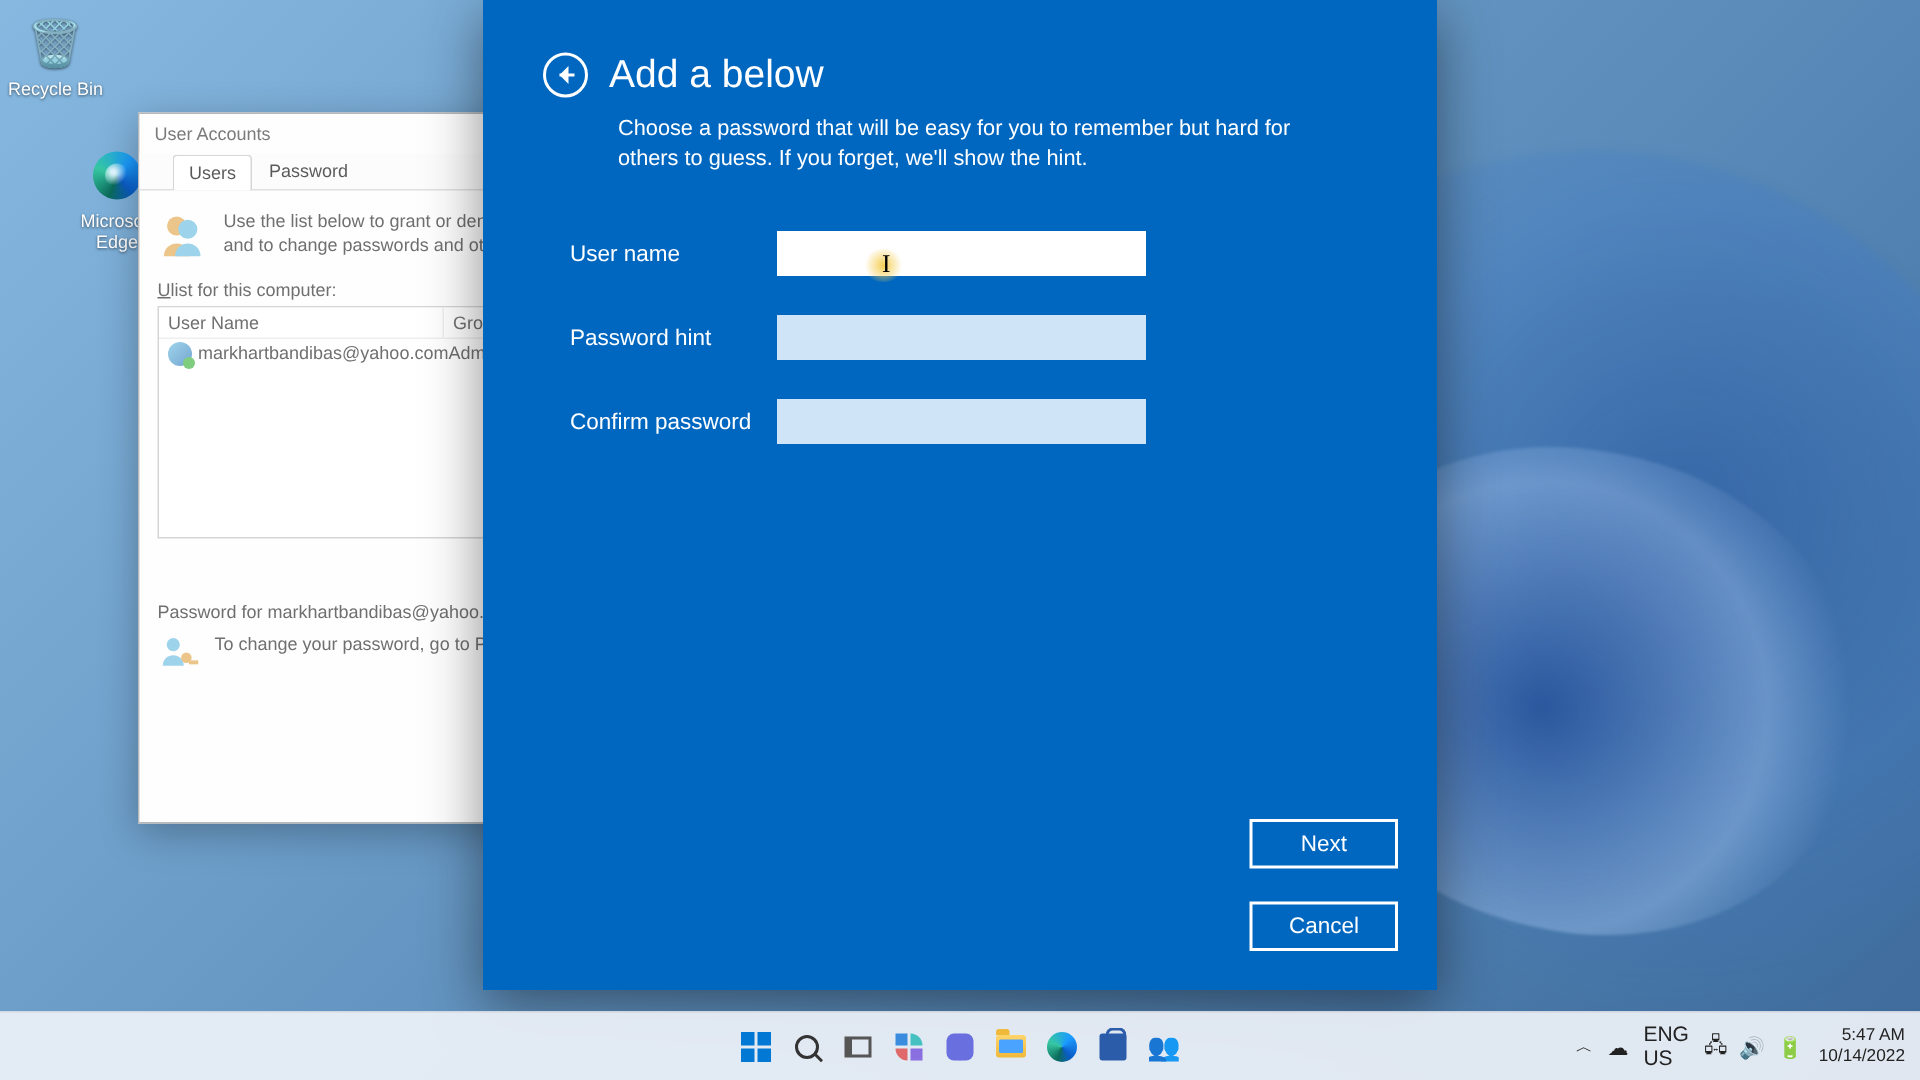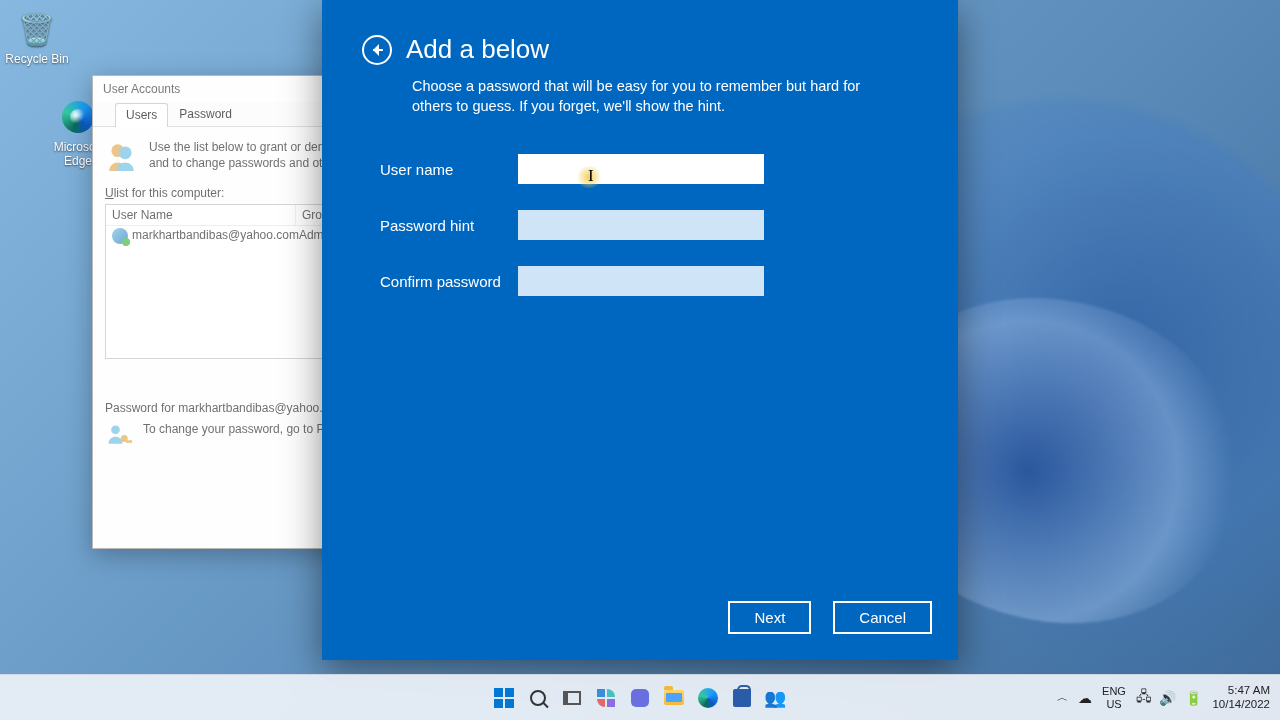--- a/index.html
+++ b/index.html
@@ -53,30 +53,30 @@
 .modal-title { font-size:26px; font-weight:400; }
 .modal-sub { padding:4px 50px 0 58px; font-size:14.5px; line-height:1.35; max-width:560px;margin-left:32px; }
 .form { padding:38px 50px 0 58px; }
 .form-row { display:flex; align-items:center; margin-bottom:26px; }
 .form-label { width:138px; font-size:15px; }
 .form-input { width:246px; height:30px; border:none; padding:0 8px; font-size:14px; color:#000; }
 .form-input.focused { background:#fff; }
 .form-input.dimmed { background:#cfe4f6; }
 .cursor-mark { position:absolute; left:575px; top:166px; width:28px; height:22px; background:radial-gradient(circle,#f5cf55 0%,rgba(245,207,85,0) 70%); border-radius:50%; pointer-events:none; }
 .cursor-caret { position:absolute; left:588px; top:166px; font-size:17px; color:#000; pointer-events:none; font-family:serif; }
-.modal-btns { position:absolute; right:26px; bottom:26px; display:flex; gap:22px; }
+.modal-btns { position:absolute; right:26px; bottom:26px; display:flex; gap:22px;flex-direction:column; }
 .mbtn { padding:6px 24px; border:2px solid #fff; background:transparent; color:#fff; font-size:15px; cursor:pointer; }
 .mbtn.primary { border-width:2px; }
 
 
 .taskbar { position:absolute; left:0; right:0; bottom:0; height:46px; background:rgba(238,242,248,0.92); display:flex; align-items:center; border-top:1px solid rgba(0,0,0,0.08); }
 .tb-center { position:absolute; left:50%; transform:translateX(-50%); display:flex; gap:6px; align-items:center; }
 .tb-ico { width:28px; height:28px; display:flex; align-items:center; justify-content:center; border-radius:4px; cursor:pointer; }
 .tb-right { position:absolute; right:10px; display:flex; align-items:center; gap:10px; font-size:11.5px; color:#222; }
-.tb-lang { line-height:1.1; text-align:center; font-size:11px; cursor:pointer; }
+.tb-lang { line-height:1.1; text-align:left; font-size:14px; cursor:pointer; }
 .tb-time { line-height:1.15; text-align:right; cursor:pointer; }
 .tray-icons { display:flex; gap:8px; align-items:center; }
 .tray-icons span { cursor:pointer; font-size:14px; }
 .chev { font-size:11px; cursor:pointer; }
 
 
 .win-start { display:grid; grid-template-columns:1fr 1fr; grid-template-rows:1fr 1fr; gap:2px; width:20px; height:20px; }
 .win-start div { background:#0078d4; }
 .search-ic { width:16px; height:16px; border:2px solid #333; border-radius:50%; position:relative; }
 .search-ic::after { content:""; position:absolute; width:7px; height:2px; background:#333; right:-5px; bottom:-2px; transform:rotate(45deg); }

